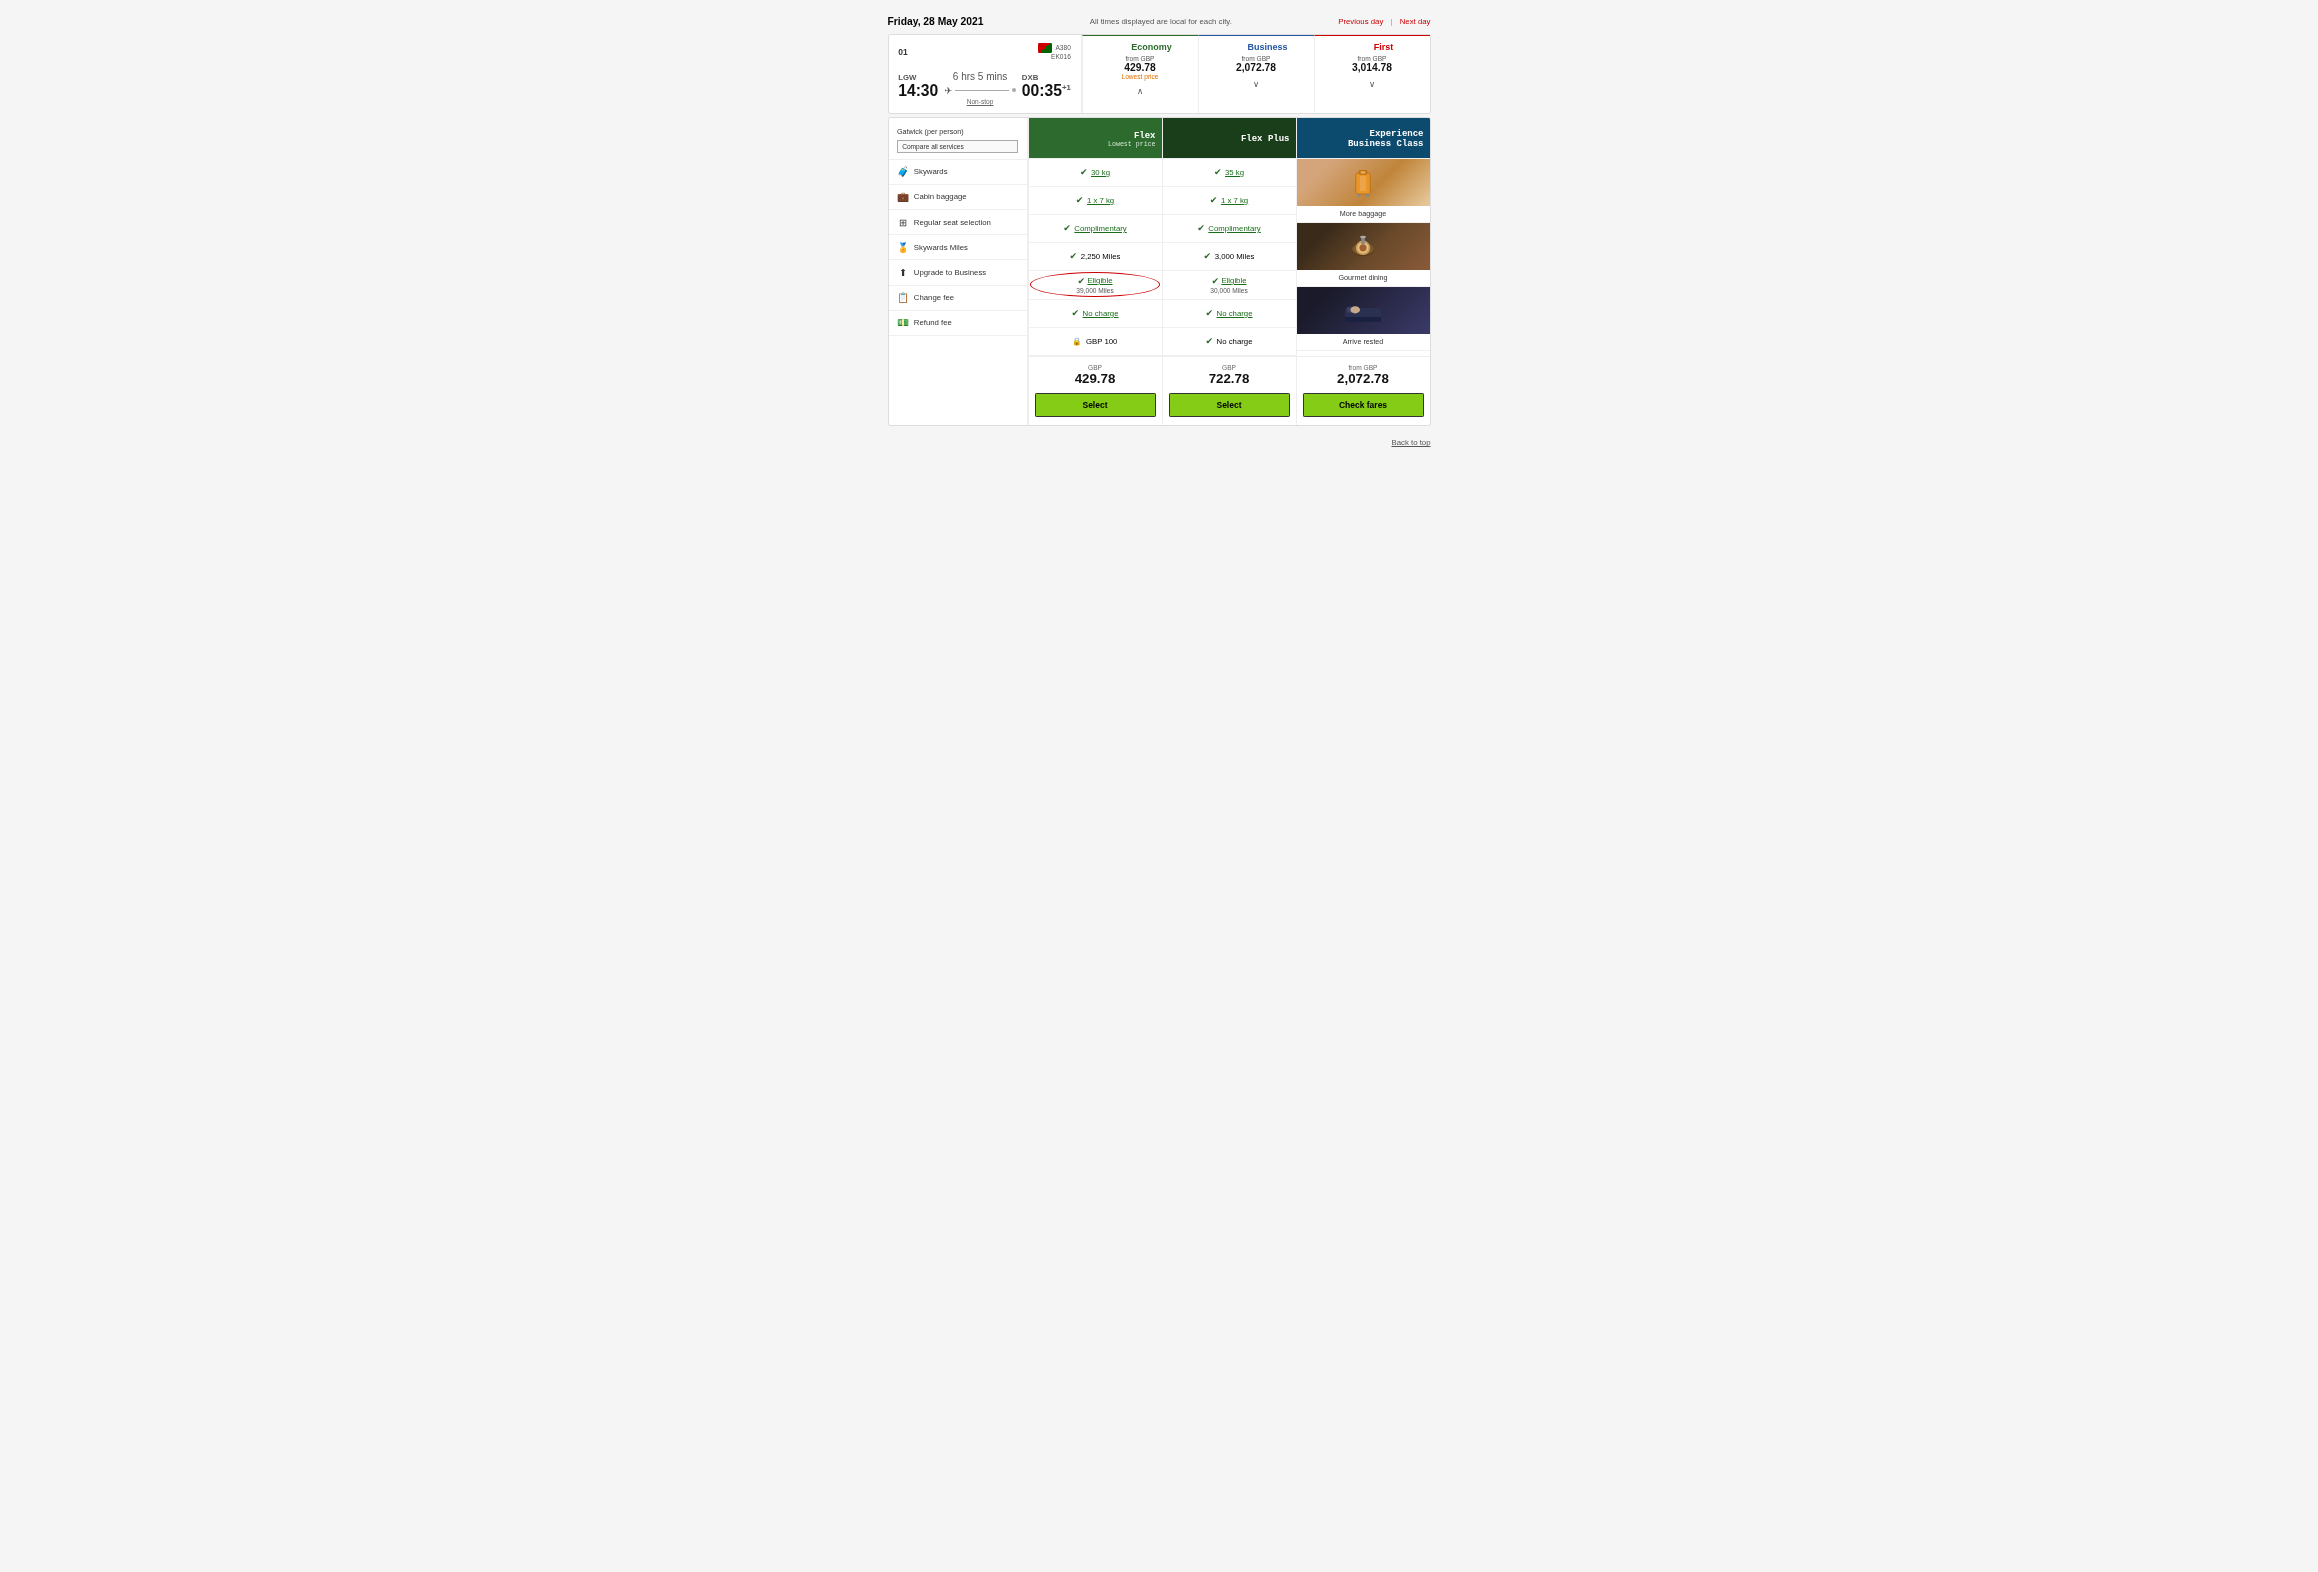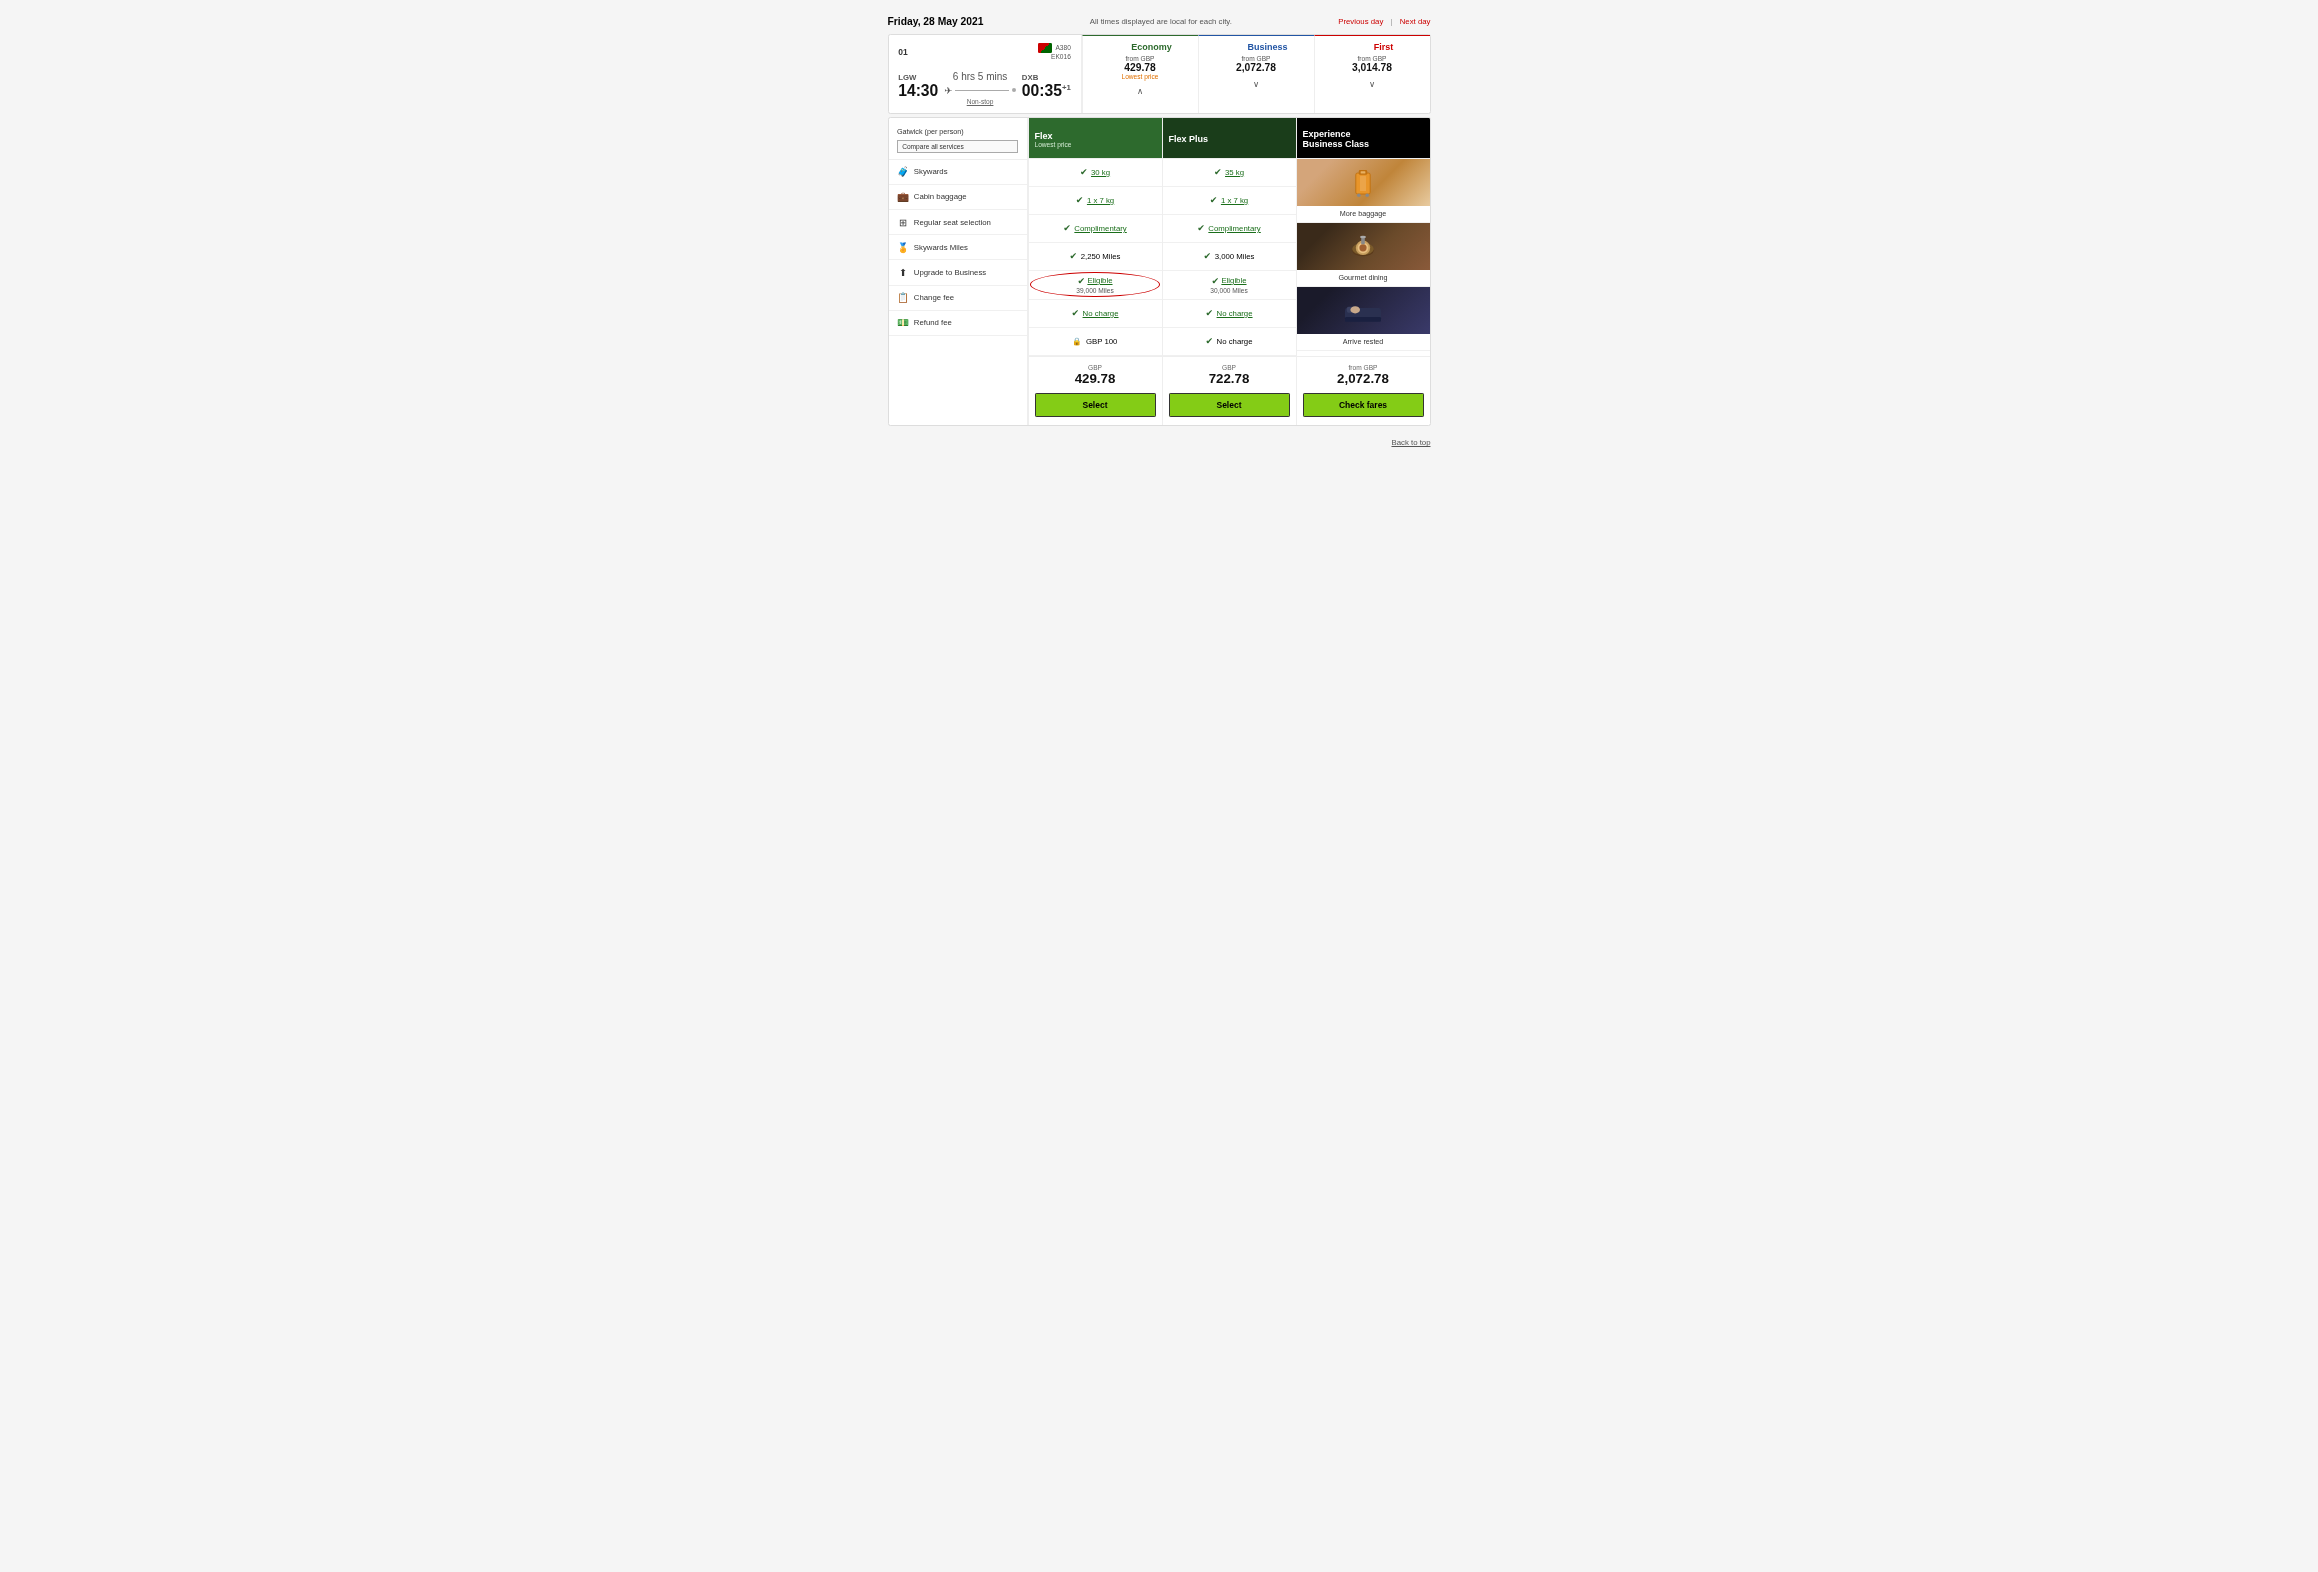--- a/index.html
+++ b/index.html
@@ -279,30 +279,31 @@
 
     
     .fare-detail-col {
       flex: 1;
       border-left: 0.6px solid #eee;
       display: flex;
       flex-direction: column;
     }
     .fare-detail-header {
       padding: 8.5px 6px 6px;
-      text-align: left;
+      text-align: right;
       border-bottom: 0.6px solid #eee;
       min-height: 41px;
       display: flex;
       flex-direction: column;
       justify-content: center;
+      font-family: Liberation Mono, monospace;
     }
     .fare-detail-header.flex-header { background: #2d6a2d; }
     .fare-detail-header.flex-plus-header { background: #1a3d1a; }
-    .fare-detail-header.business-class-header { background: #000000; }
+    .fare-detail-header.business-class-header { background: #0c4a6e; }
 
     .fare-detail-name {
       font-size: 9px;
       font-weight: bold;
       color: #fff;
     }
     .fare-detail-subname {
       font-size: 6.6px;
       color: #d0e8d0;
     }

